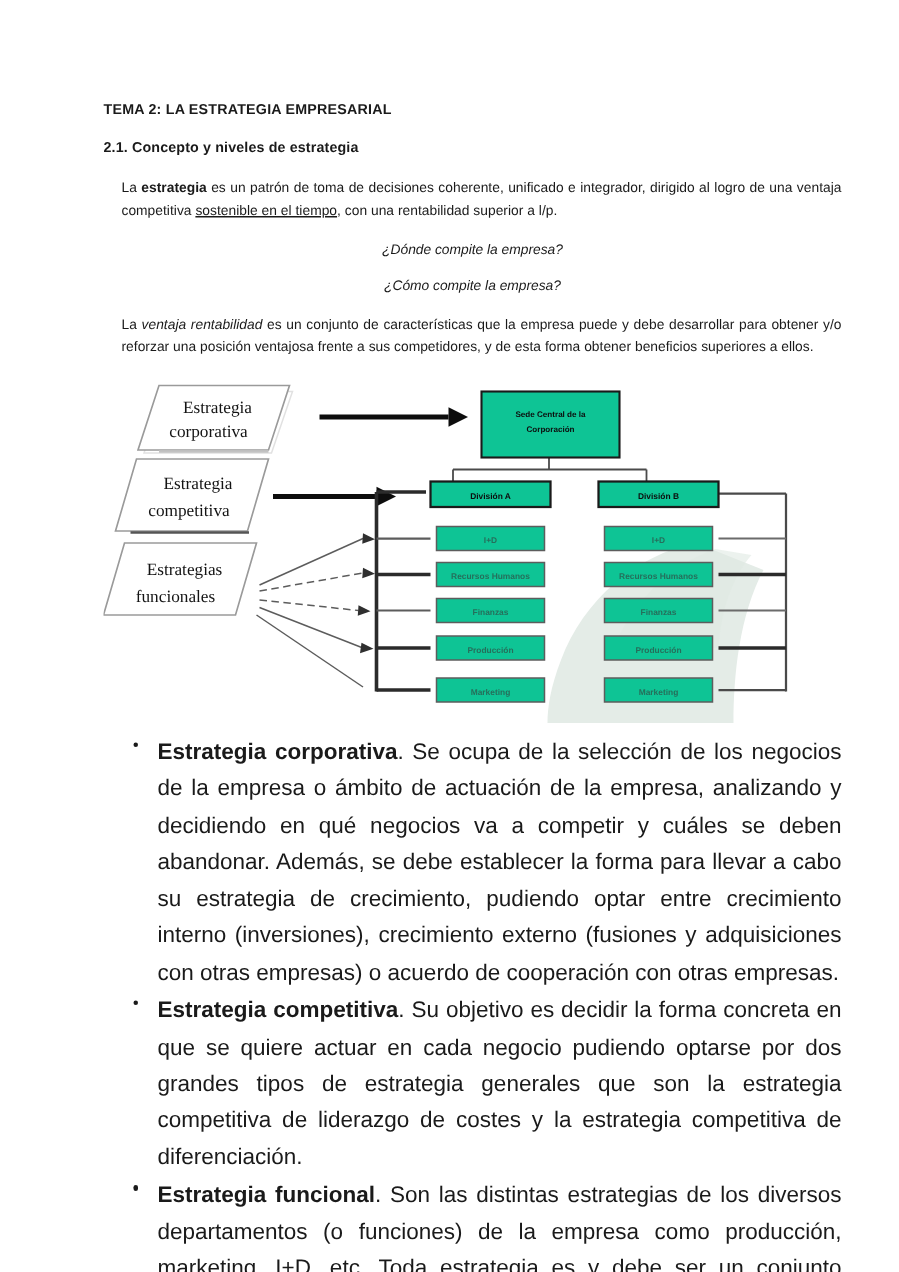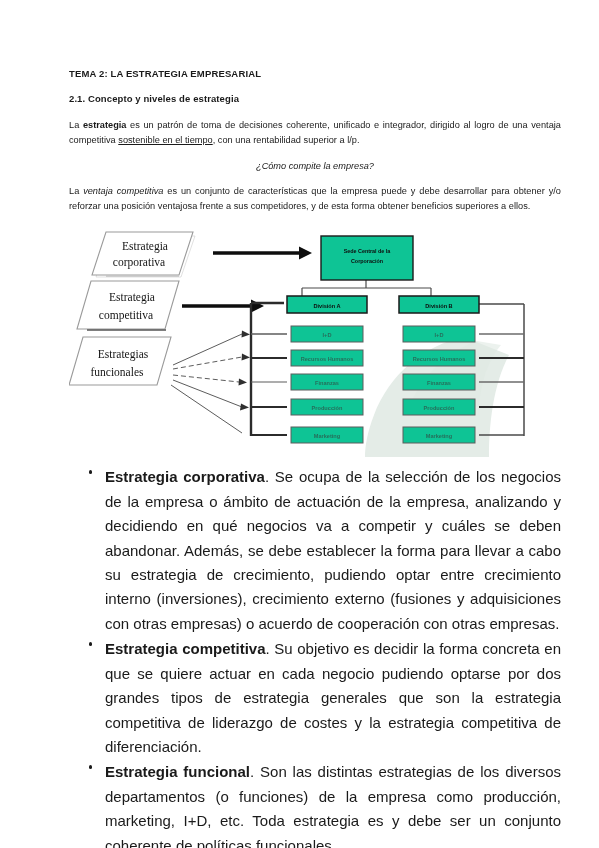--- a/index.html
+++ b/index.html
@@ -40,21 +40,21 @@
   h2.doc-sub {
     font-size: 9.5px;
     font-weight: bold;
     letter-spacing: 0.1px;
     margin: 0 0 13px 0;
     line-height: 1.2;
   }
   p.para {
     font-size: 9.2px;
     line-height: 1.62;
-    margin: 0 0 12px 0;
+    margin: 0 0 12px 12px;
     text-align: justify;
     letter-spacing: 0.02px;
   }
   p.para.tight { margin-bottom: 11px; }
   .b { font-weight: bold; }
   .u { text-decoration: underline; }
   .it { font-style: italic; }
 
   p.centered-q {
     font-size: 9.2px;
@@ -129,24 +129,25 @@
 
 <div class="page">
   <div class="content">
 
     <h1 class="doc-title">TEMA 2: LA ESTRATEGIA EMPRESARIAL</h1>
 
     <h2 class="doc-sub">2.1. Concepto y niveles de estrategia</h2>
 
     <p class="para"><span>La </span><span class="b">estrategia</span><span> es un patrón de toma de decisiones coherente, unificado e integrador, dirigido al logro de una ventaja competitiva </span><span class="u">sostenible en el tiempo</span><span>, con una rentabilidad superior a l/p.</span></p>
 
+    <p class="centered-q first">¿Dónde compite la empresa?</p>
     <p class="centered-q">¿Cómo compite la empresa?</p>
 
 
-    <p class="para tight"><span>La </span><span class="it">ventaja competitiva</span><span> es un conjunto de características que la empresa puede y debe desarrollar para obtener y/o reforzar una posición ventajosa frente a sus competidores, y de esta forma obtener beneficios superiores a ellos.</span></p>
+    <p class="para tight"><span>La </span><span class="it">ventaja rentabilidad</span><span> es un conjunto de características que la empresa puede y debe desarrollar para obtener y/o reforzar una posición ventajosa frente a sus competidores, y de esta forma obtener beneficios superiores a ellos.</span></p>
 
     <div class="diagram-wrap">
       <svg viewBox="0 0 492 232" xmlns="http://www.w3.org/2000/svg">
 
         <g opacity="1">
           <path d="M395 112 C 355 120 320 150 305 190 C 298 208 296 222 296 232 L 420 232 C 420 200 424 160 440 130 Z" fill="#e4ece7"></path>
           <path d="M408 116 C 378 126 352 152 340 182 L 410 182 C 412 155 420 134 432 120 Z" fill="#dfe9e2" opacity="0.6"></path>
         </g>
 
         <g opacity="0.55">

